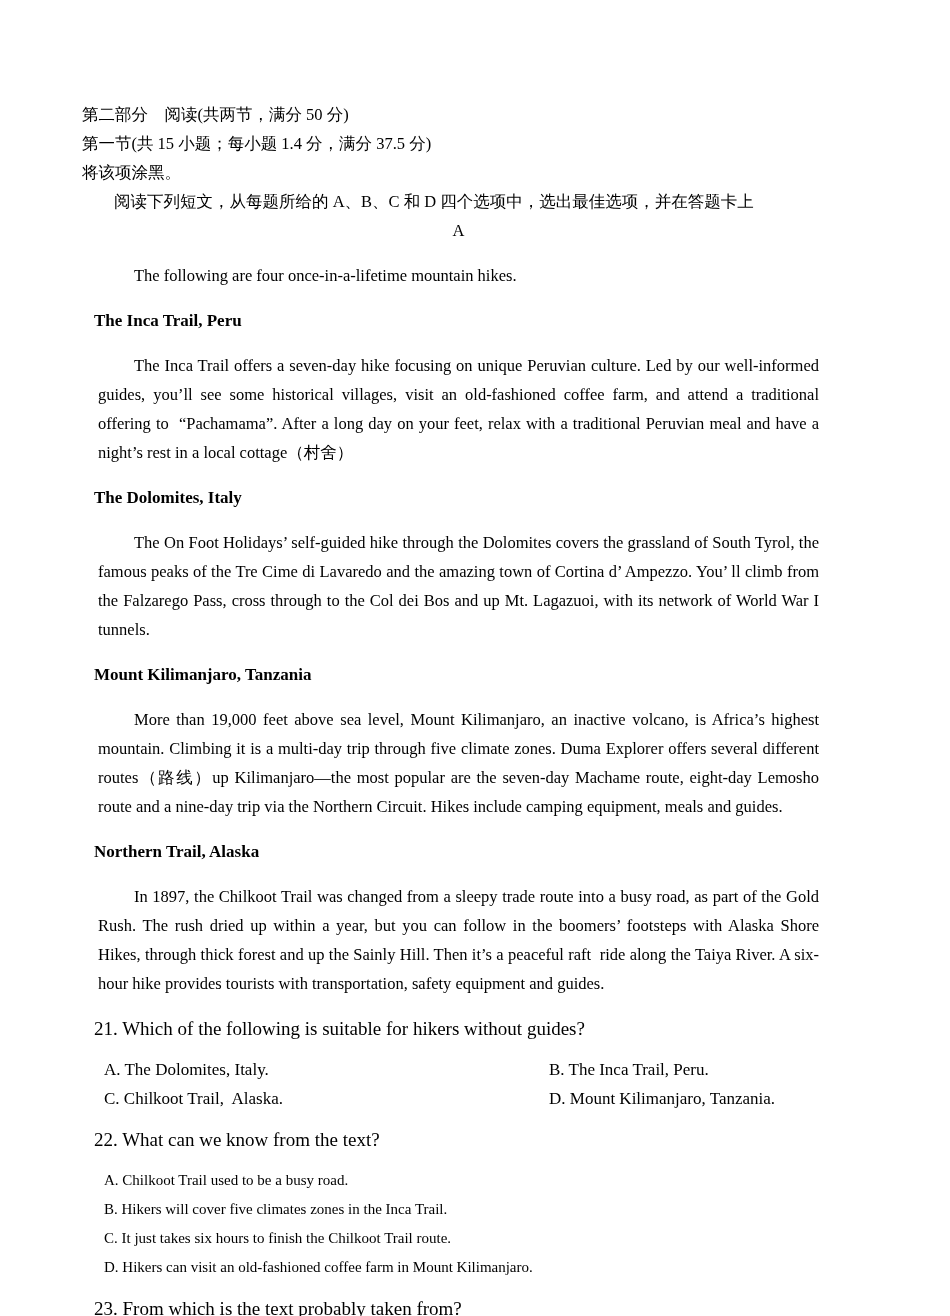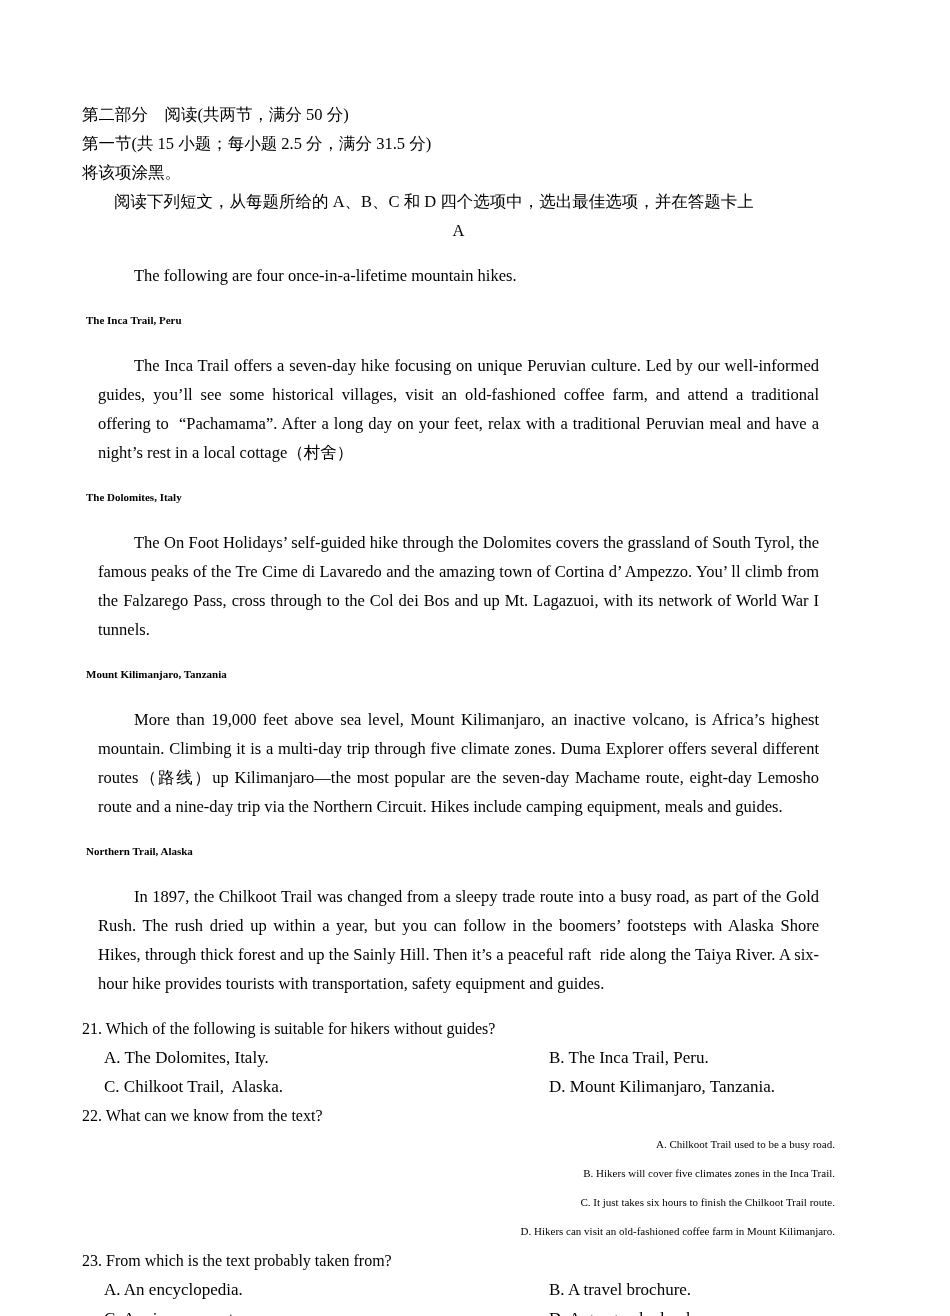--- a/index.html
+++ b/index.html
@@ -38,73 +38,72 @@
     font-size: 16.5px;
     line-height: 29px;
     text-align: justify;
     text-justify: inter-word;
     text-indent: 36px;
     margin: 16px;
     white-space: pre-wrap;
   }
   
   .section-title {
-    font-size: 11px;
+    font-size: 17px;
     line-height: 29px;
     font-weight: bold;
-    margin: 4px;
+    margin: 12px;
   }
   .centered {
     text-align: center;
     font-size: 16.5px;
     line-height: 29px;
   }
   .q-line {
-    font-size: 16px;
+    font-size: 19px;
     line-height: 29px;
-    margin: 0;
+    margin: 12px;
     white-space: pre-wrap;
   }
   .opt-row {
     display: flex;
     font-size: 17px;
     line-height: 29px;
   }
   .opt-col-a {
     width: 467px;
     padding-left: 22px;
     box-sizing: border-box;
     white-space: pre-wrap;
   }
   .opt-col-b {
     flex: 1;
     white-space: pre-wrap;
   }
   .opt-single {
-    font-size: 11px;
+    font-size: 15px;
     line-height: 29px;
     padding-left: 22px;
     white-space: pre-wrap;
-    text-align: right;
   }
   .footer-letter {
     text-align: center;
     font-size: 16.5px;
     line-height: 29px;
     margin-top: 0px;
   }
 </style>
 </head>
 <body>
 
 <div class="page">
   <div class="content">
 
     <div class="cn-head">第二部分    阅读(共两节，满分 50 分)</div>
-    <div class="cn-head">第一节(共 15 小题；每小题 2.5 分，满分 31.5 分)</div>
+    <div class="cn-head">第一节(共 15 小题；每小题 1.4 分，满分 37.5 分)</div>
     <div class="cn-head">将该项涂黑。</div>
     <div class="cn-head cn-indent">阅读下列短文，从每题所给的 A、B、C 和 D 四个选项中，选出最佳选项，并在答题卡上</div>
 
     <div class="centered">A</div>
 
     <p class="para">The following are four once-in-a-lifetime mountain hikes.</p>
 
     <div class="section-title">The Inca Trail, Peru</div>
     <p class="para">The Inca Trail offers a seven-day hike focusing on unique Peruvian culture. Led by our well-informed guides, you’ll see some historical villages, visit an old-fashioned coffee farm, and attend a traditional offering to  “Pachamama”. After a long day on your feet, relax with a traditional Peruvian meal and have a night’s rest in a local cottage（村舍）</p>
 

